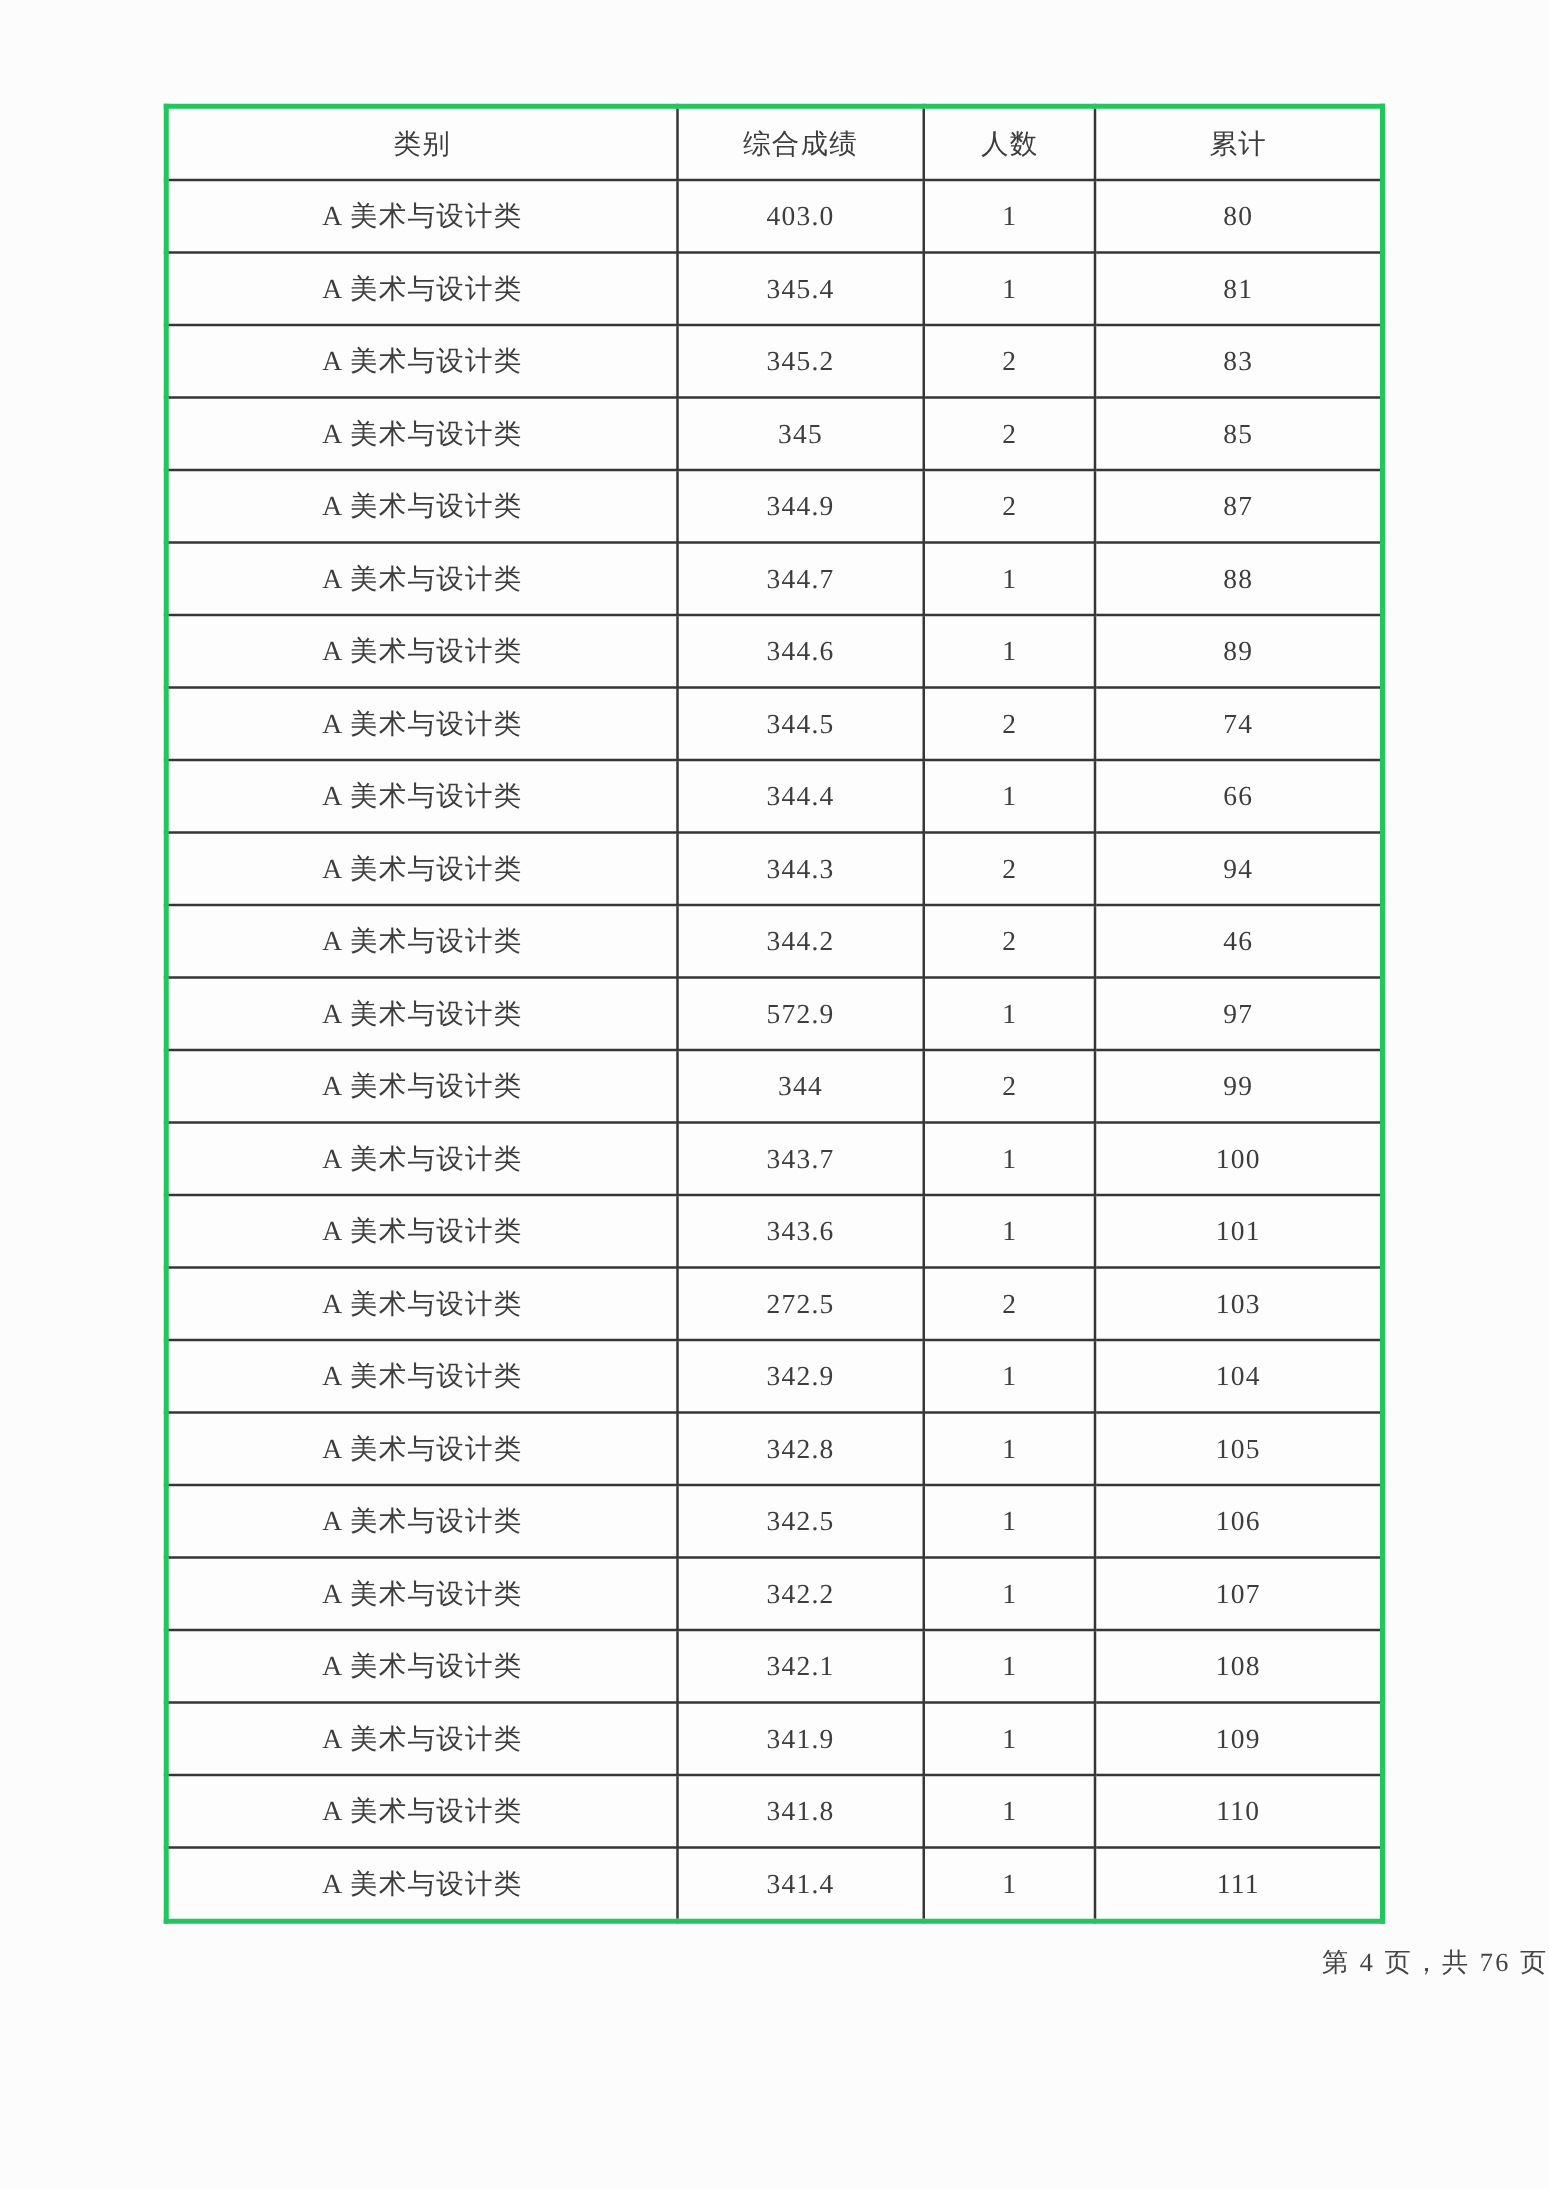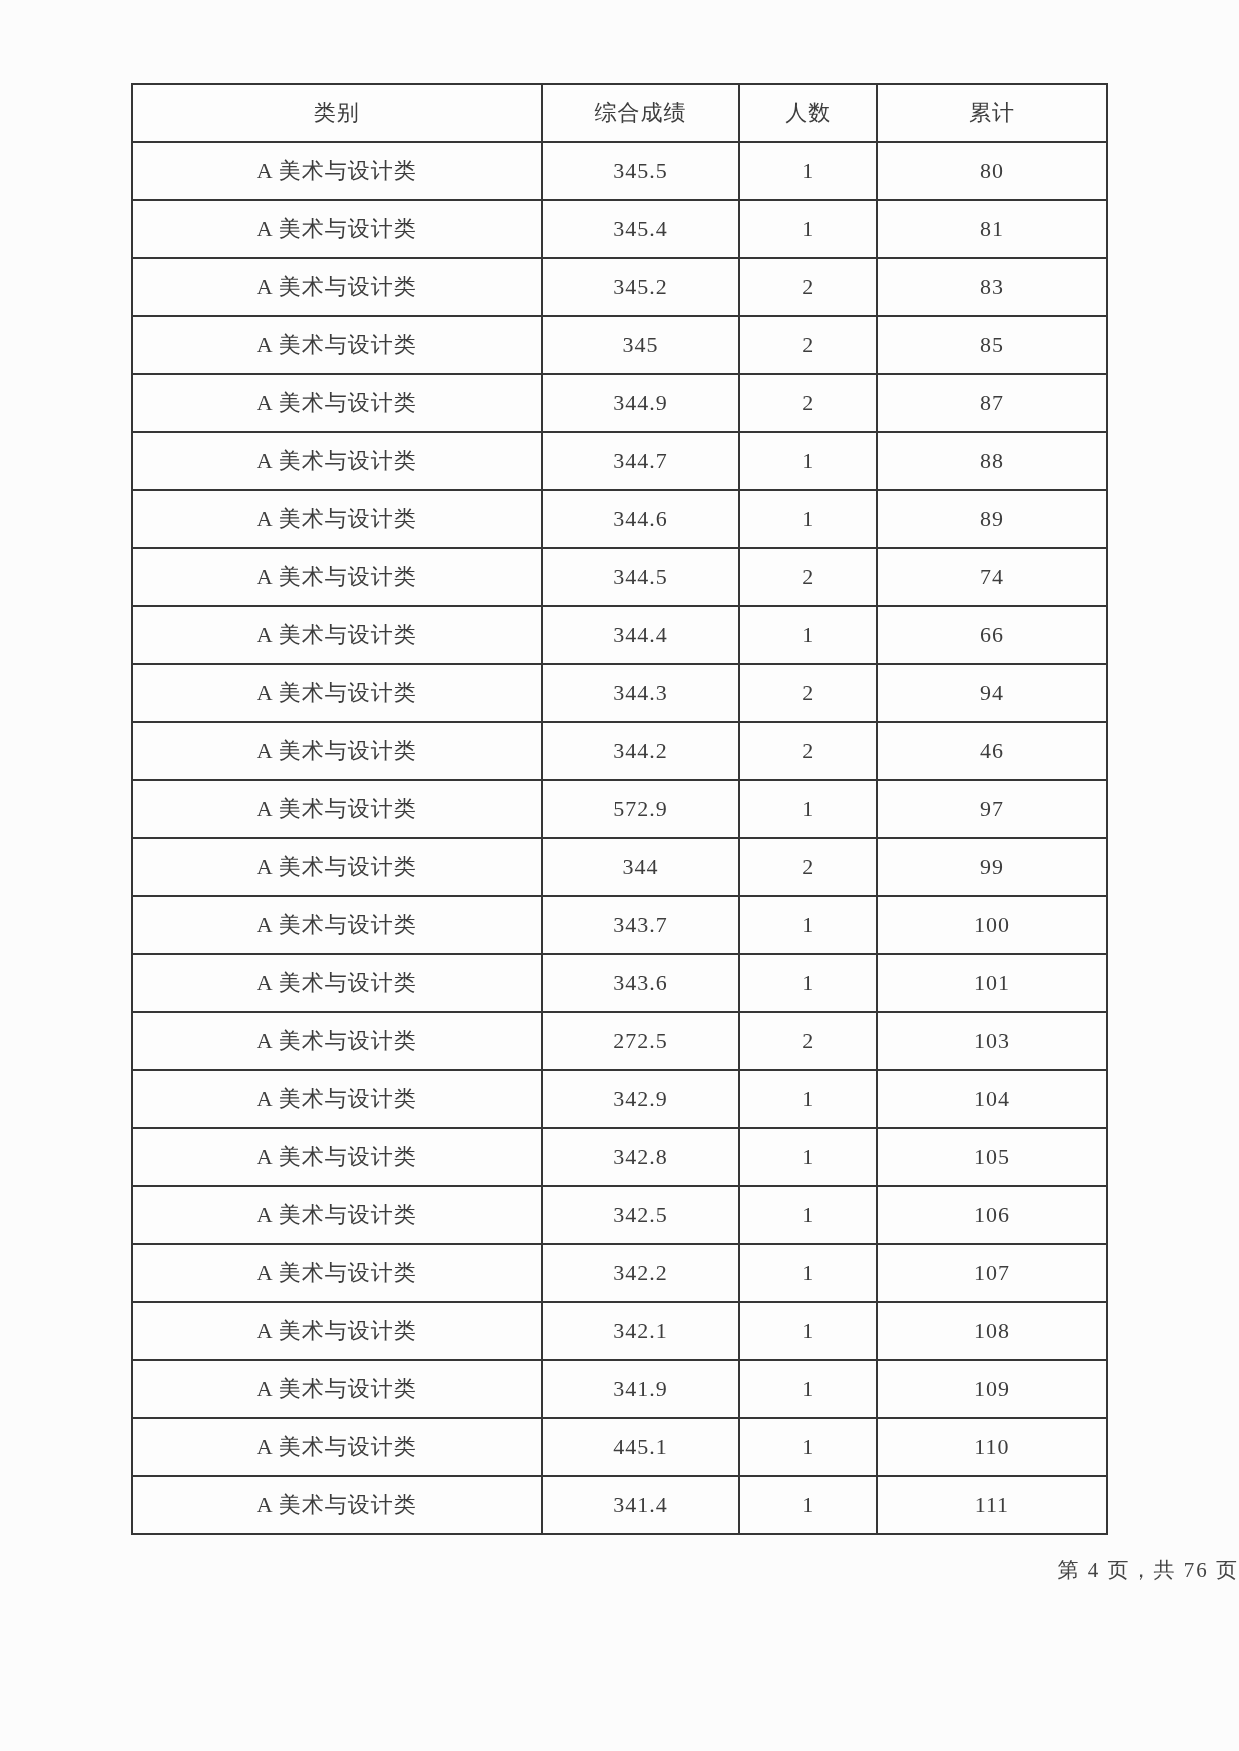--- a/index.html
+++ b/index.html
@@ -16,21 +16,21 @@
     color: #3d3d3d;
     overflow: hidden;
   }
   table.score-table {
     position: absolute;
     left: 131px;
     top: 83px;
     width: 977px;
     border-collapse: collapse;
     table-layout: fixed;
-    border: 2px solid #22c55e;
+    border: 4px solid #22c55e;
   }
   table.score-table th,
   table.score-table td {
     border: 2px solid #363636;
     height: 56px;
     text-align: center;
     vertical-align: middle;
     font-size: 22px;
     font-weight: normal;
     letter-spacing: 1px;
@@ -65,21 +65,21 @@
       <tr>
         <th>类别</th>
         <th>综合成绩</th>
         <th>人数</th>
         <th>累计</th>
       </tr>
     </thead>
     <tbody>
       <tr>
         <td>A 美术与设计类</td>
-        <td>345.5</td>
+        <td>403.0</td>
         <td>1</td>
         <td>80</td>
       </tr>
       <tr>
         <td>A 美术与设计类</td>
         <td>345.4</td>
         <td>1</td>
         <td>81</td>
       </tr>
       <tr>
@@ -197,21 +197,21 @@
         <td>108</td>
       </tr>
       <tr>
         <td>A 美术与设计类</td>
         <td>341.9</td>
         <td>1</td>
         <td>109</td>
       </tr>
       <tr>
         <td>A 美术与设计类</td>
-        <td>445.1</td>
+        <td>341.8</td>
         <td>1</td>
         <td>110</td>
       </tr>
       <tr>
         <td>A 美术与设计类</td>
         <td>341.4</td>
         <td>1</td>
         <td>111</td>
       </tr>
     </tbody>

